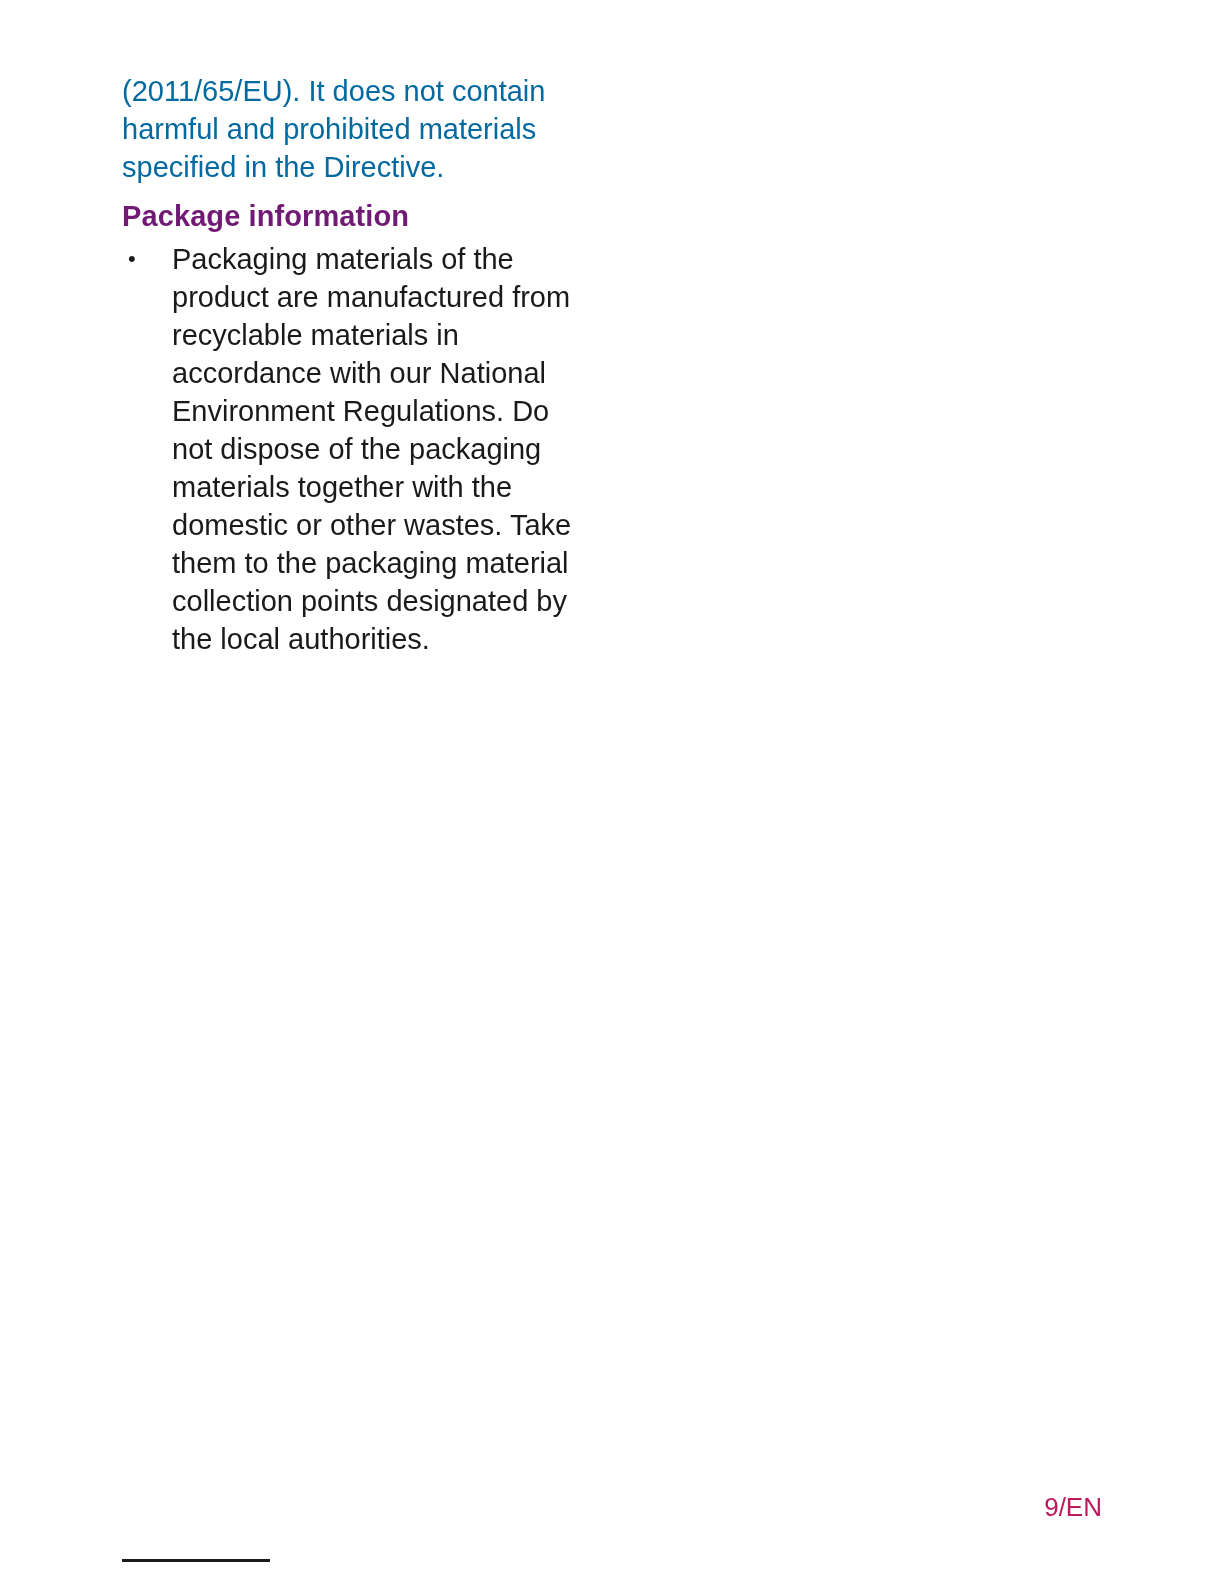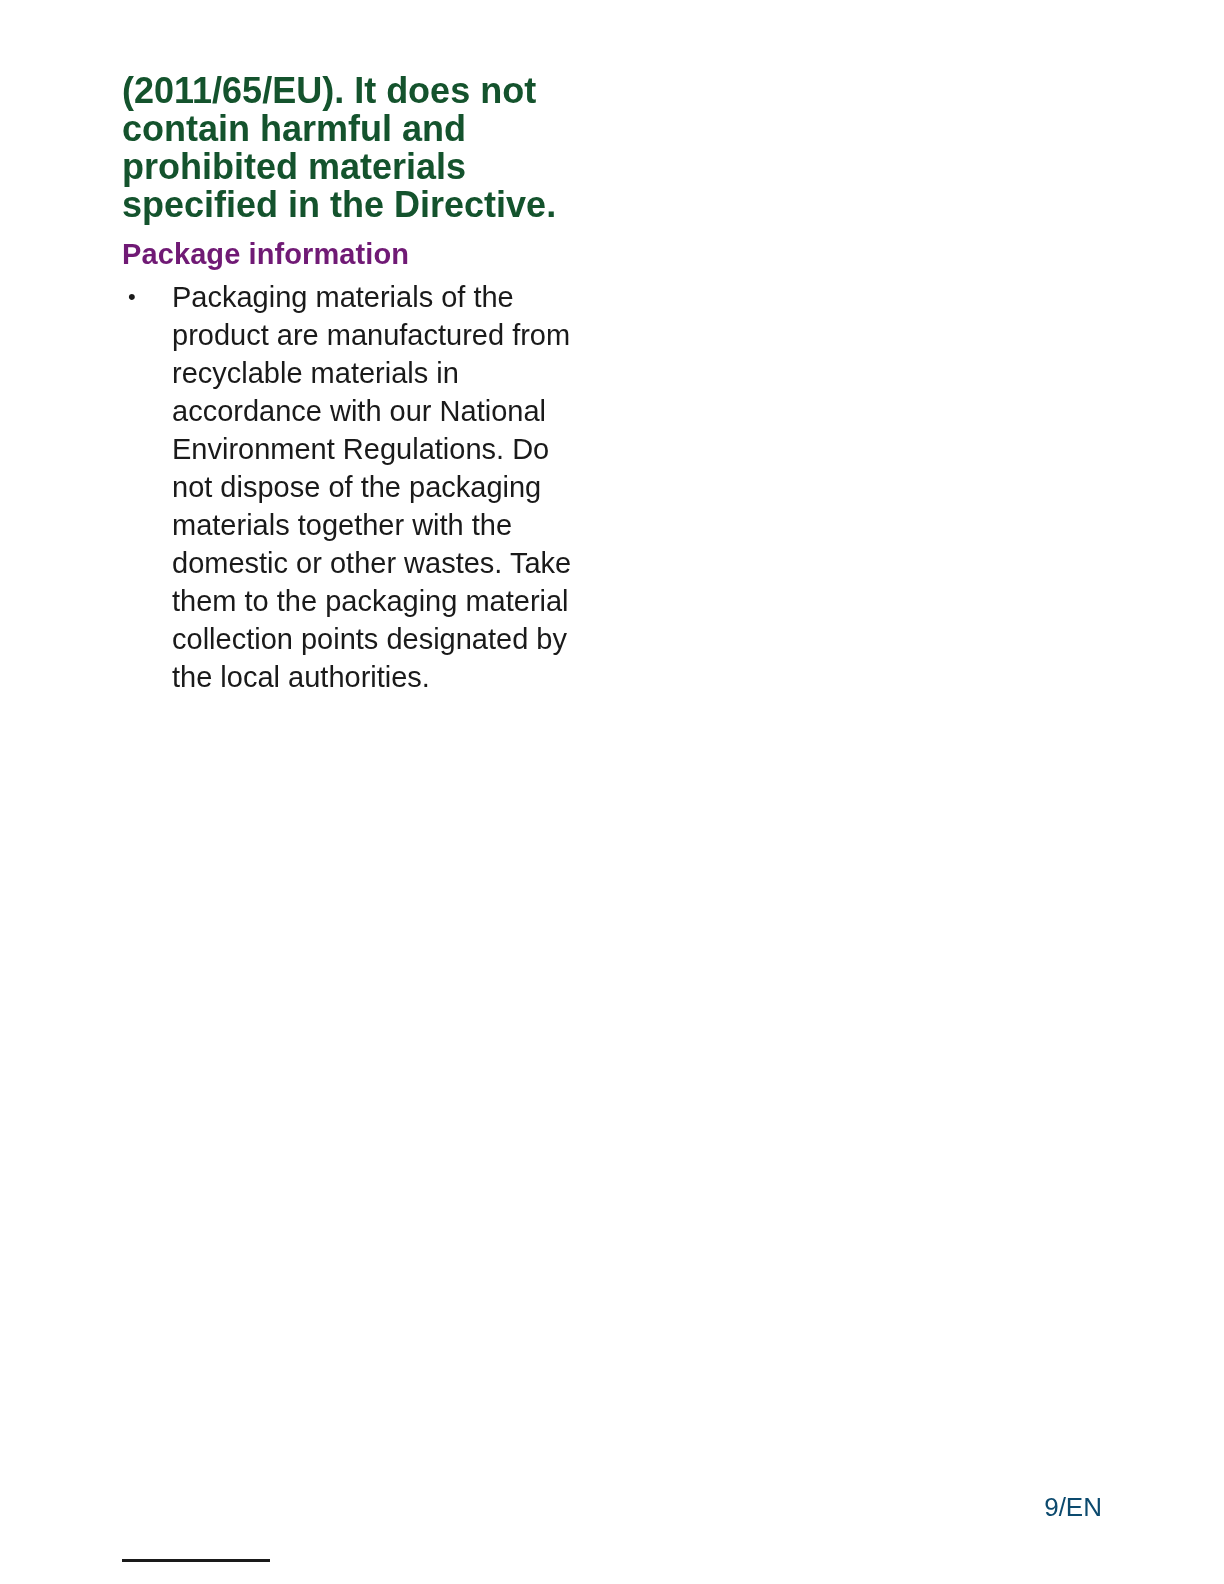--- a/index.html
+++ b/index.html
@@ -16,25 +16,25 @@
     color: #1a1a1a;
     overflow: hidden;
   }
   .content {
     position: absolute;
     left: 122px;
     top: 72px;
     width: 470px;
   }
   .para {
-    font-size: 36px;
+    font-size: 29px;
     line-height: 38px;
-    color: #14532d;
+    color: #0369a1;
     margin: 0 0 10px 0;
-    font-weight: 700;
+    font-weight: 400;
   }
   .section-heading {
     font-size: 29px;
     line-height: 40px;
     font-weight: bold;
     color: #701a75;
     margin: 4px 0 4px 0;
     letter-spacing: 0.1px;
   }
   .bullet-list {
@@ -56,21 +56,21 @@
     font-size: 22px;
     line-height: 38px;
     color: #1a1a1a;
   }
   .footer-page {
     position: absolute;
     right: 122px;
     bottom: 62px;
     font-size: 26px;
     line-height: 30px;
-    color: #0c4a6e;
+    color: #be185d;
     text-align: right;
   }
   .bottom-rule {
     position: absolute;
     left: 122px;
     bottom: 22px;
     width: 148px;
     height: 3px;
     background: #1a1a1a;
   }

